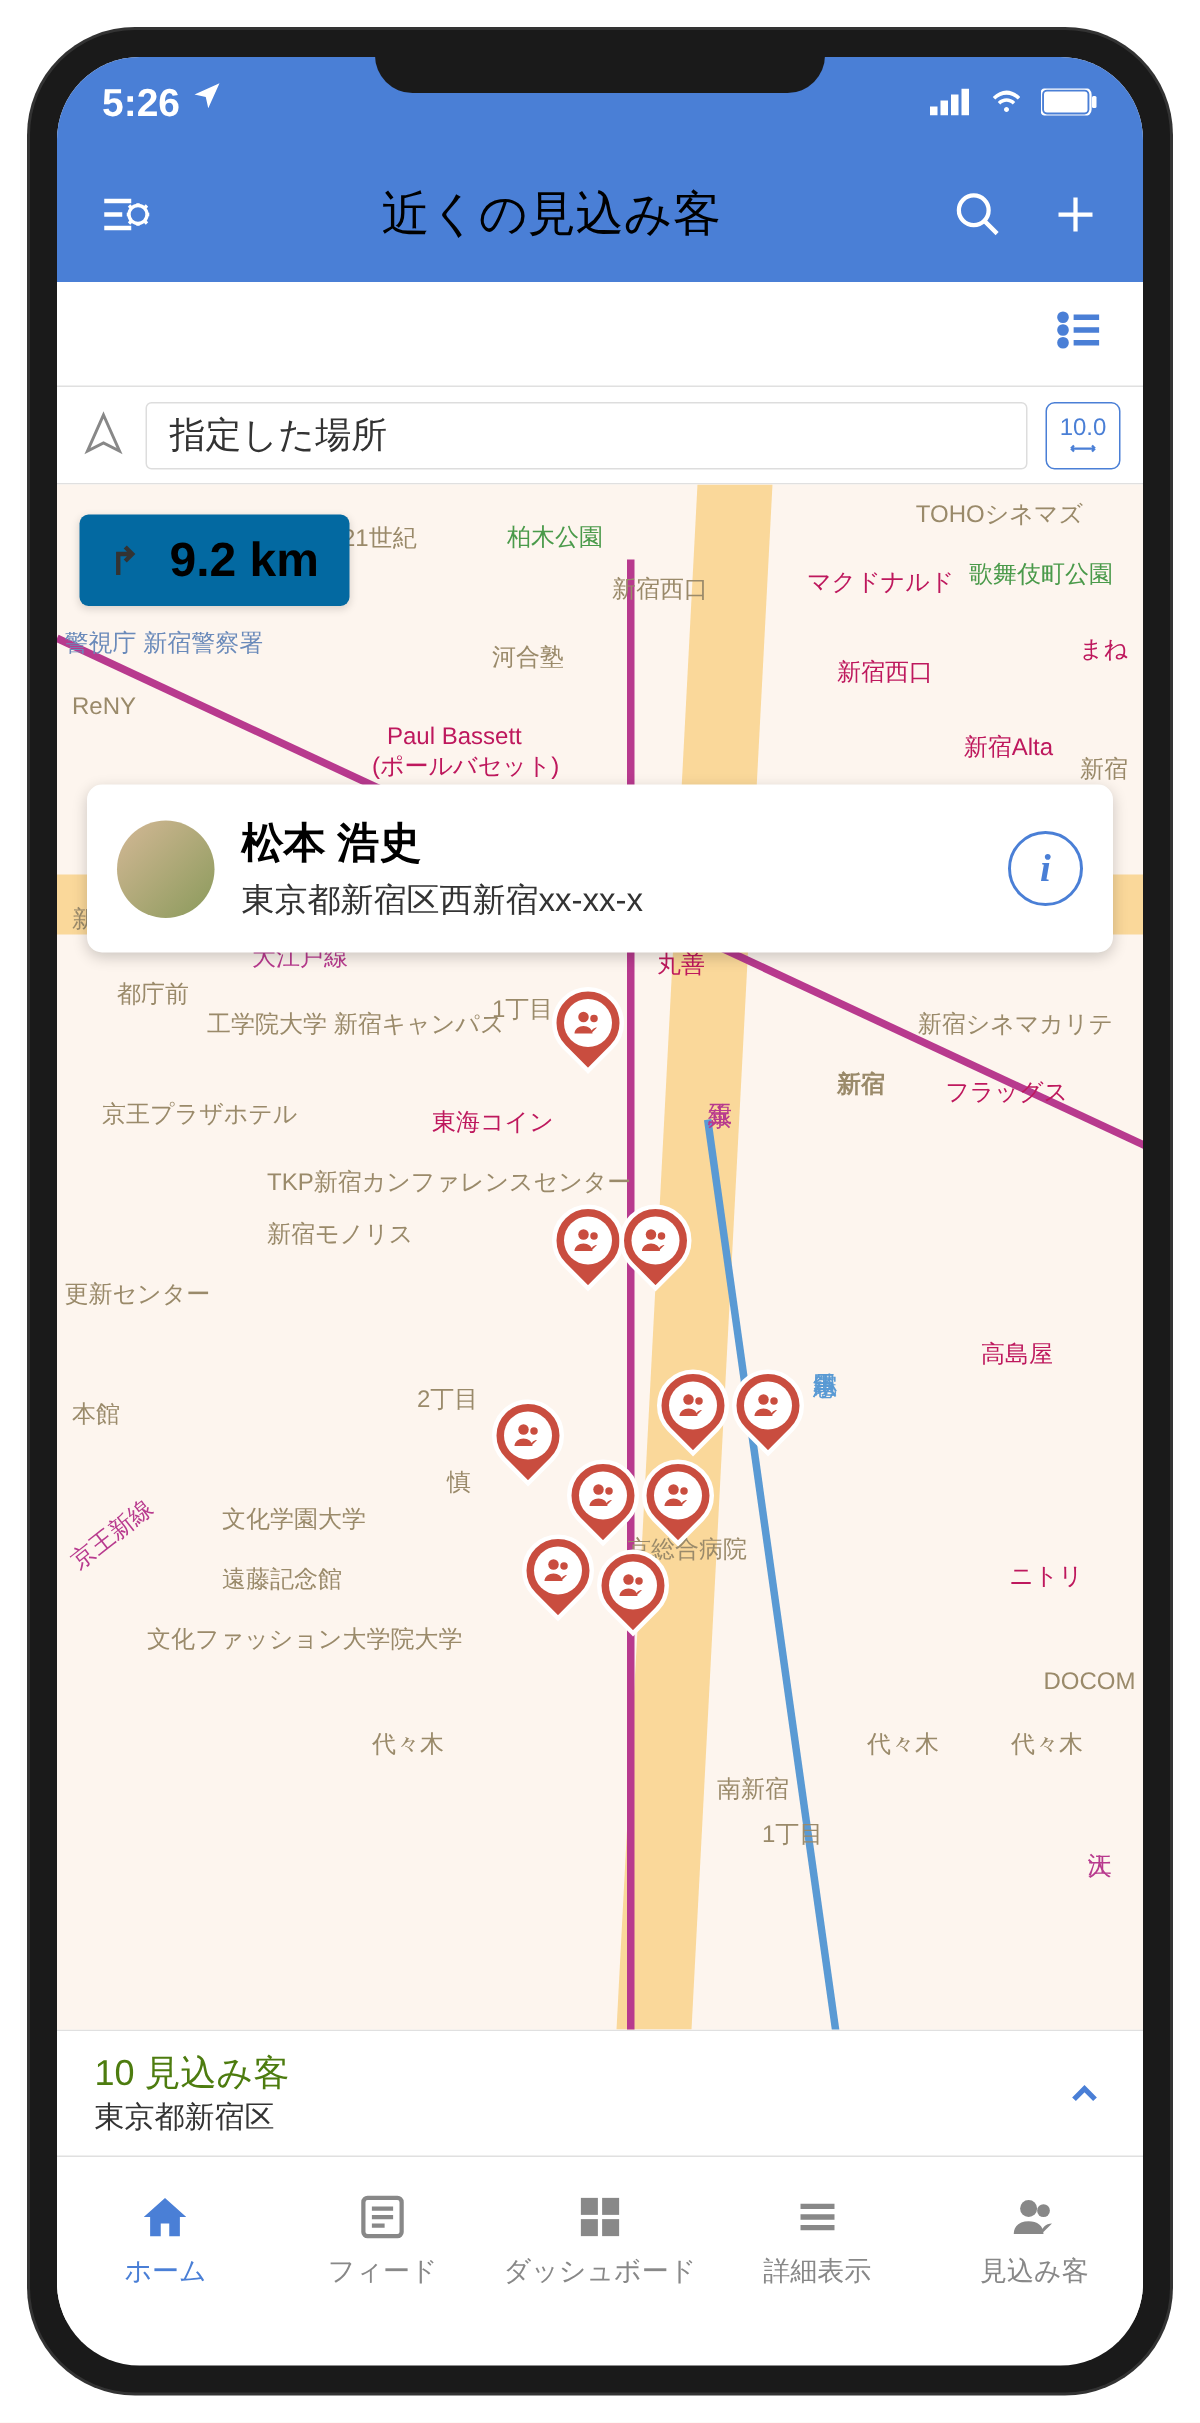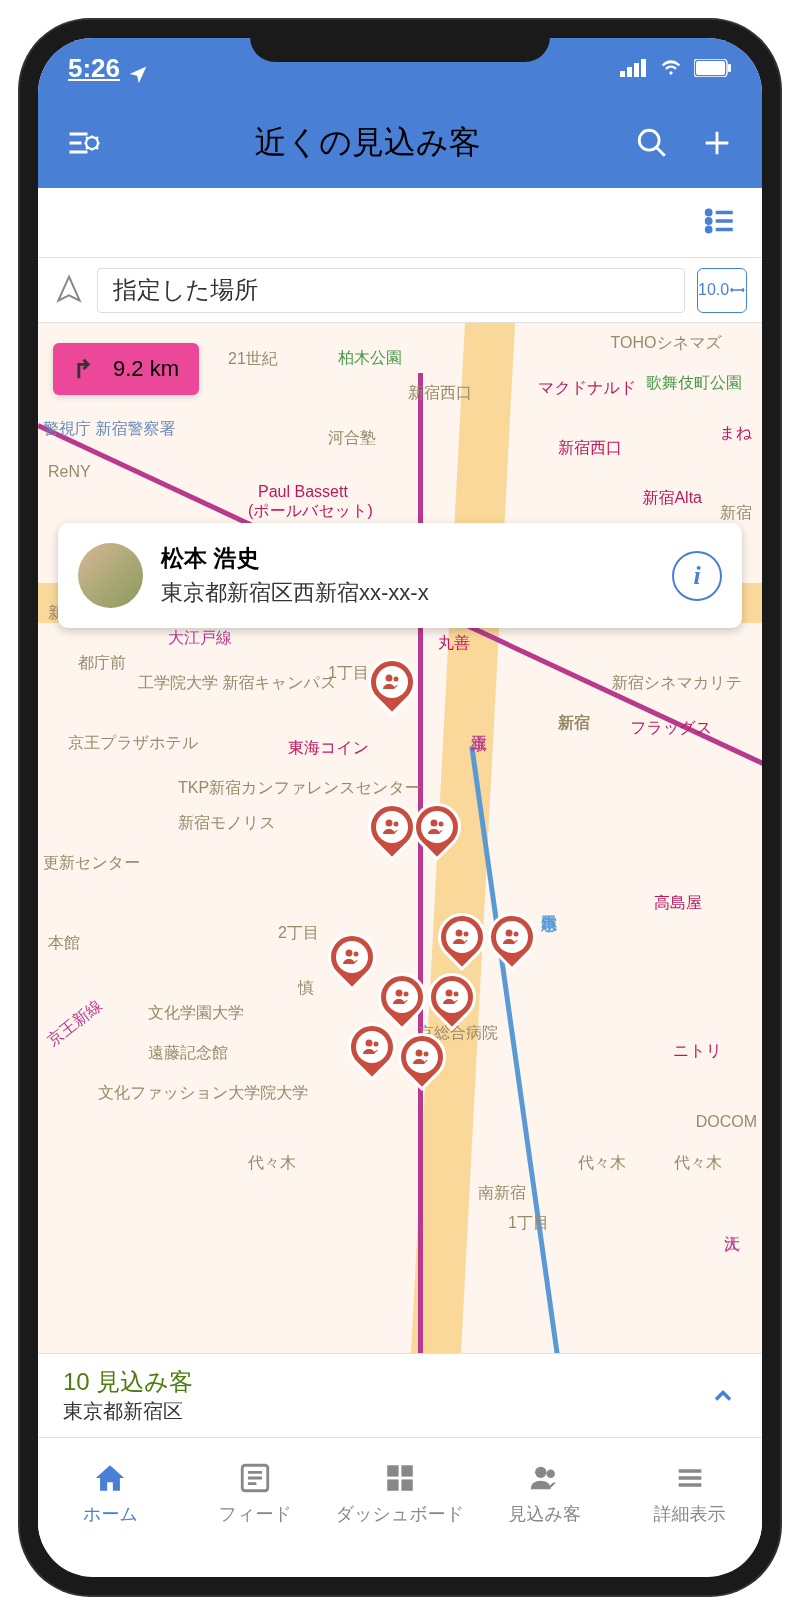--- a/index.html
+++ b/index.html
@@ -1,45 +1,45 @@
 <!DOCTYPE html>
 <html><head>
 <meta charset="utf-8">
 <style>
 * { margin: 0; padding: 0; box-sizing: border-box; font-family: -apple-system, "Hiragino Sans", sans-serif; }
 body { background: #fff; display: flex; justify-content: center; padding: 20px; }
 .phone-frame { width: 760px; height: 1575px; background: #1a1a1a; border-radius: 70px; padding: 18px; position: relative; box-shadow: 0 0 0 2px #333; }
 .phone-inner { width: 100%; height: 100%; background: #fff; border-radius: 55px; overflow: hidden; position: relative; }
 .notch { position: absolute; top: 0; left: 50%; transform: translateX(-50%); width: 300px; height: 42px; background: #1a1a1a; border-radius: 0 0 25px 25px; z-index: 100; }
 .status-bar { height: 60px; background: #4a7fd6; display: flex; justify-content: space-between; align-items: center; padding: 0 30px; color: #fff; font-size: 26px; font-weight: 600; }
-.status-left { display: flex; align-items: flex-end; gap: 8px; text-decoration: underline; }
+.status-left { display: flex; align-items: flex-start; gap: 8px; }
 .status-right { display: flex; align-items: center; gap: 10px; }
 .header { height: 90px; background: #4a7fd6; display: flex; align-items: center; justify-content: space-between; padding: 0 25px; color: #000000; }
 .header-title { font-size: 32px; font-weight: 400; }
 .header-icon { width: 40px; height: 40px; display: flex; align-items: center; justify-content: center; }
 .filter-bar { height: 70px; background: #fff; display: flex; align-items: center; justify-content: center; position: relative; border-bottom: 1px solid #e0e0e0; }
 .filter-text { color: #4a7fd6; font-size: 30px; display: flex; flex-direction: column; align-items: center; }
 .filter-caret { color: #4a7fd6; font-size: 14px; }
 .filter-list-icon { position: absolute; right: 25px; color: #4a7fd6; }
 .search-bar { height: 65px; background: #fff; display: flex; align-items: center; padding: 0 15px; gap: 12px; border-bottom: 1px solid #e0e0e0; }
 .location-input { flex: 1; height: 45px; border: 1px solid #ddd; border-radius: 4px; padding: 0 15px; font-size: 24px; display: flex; align-items: center; color: #333; }
-.radius-badge { width: 50px; height: 45px; border: 1px solid #4a7fd6; border-radius: 6px; display: flex; flex-direction: row; align-items: center; justify-content: center; color: #4a7fd6; font-size: 16px; }
+.radius-badge { width: 50px; height: 45px; border: 1px solid #4a7fd6; border-radius: 6px; display: flex; flex-direction: column; align-items: center; justify-content: center; color: #4a7fd6; font-size: 16px; }
 .map-area { position: relative; flex: 1; background: #fdf5ee; height: 1030px; overflow: hidden; }
 .map-bg { position: absolute; inset: 0; }
 .road-major { position: absolute; background: #fad89a; }
 .road-v1 { left: 400px; top: 0; width: 50px; height: 100%; transform: skewX(-3deg); }
 .road-h1 { top: 260px; left: 0; width: 100%; height: 40px; }
 .rail { position: absolute; border-top: 5px solid #b83a8e; }
 .rail1 { top: 100px; left: 0; width: 800px; transform: rotate(25deg); transform-origin: left; }
 .rail2 { top: 50px; left: 380px; width: 5px; height: 1100px; background: #b83a8e; border: none; }
-.distance-badge { position: absolute; top: 20px; left: 15px; background: #ec4899; padding: 12px 20px; border-radius: 6px; box-shadow: 0 2px 6px rgba(0,0,0,0.15); display: flex; align-items: center; gap: 12px; font-size: 22px; font-weight: 400; }
+.distance-badge { position: absolute; top: 20px; left: 15px; background: #0369a1; padding: 12px 20px; border-radius: 6px; box-shadow: 0 2px 6px rgba(0,0,0,0.15); display: flex; align-items: center; gap: 12px; font-size: 32px; font-weight: 700; }
 .info-card { position: absolute; top: 200px; left: 20px; right: 20px; background: #fff; border-radius: 10px; box-shadow: 0 3px 10px rgba(0,0,0,0.2); padding: 20px; display: flex; align-items: center; gap: 18px; }
 .avatar { width: 65px; height: 65px; border-radius: 50%; background: linear-gradient(135deg, #d4b896, #8a9a5b); }
 .info-text { flex: 1; }
-.info-name { font-size: 23px; font-weight: 600; margin-bottom: 4px; }
+.info-name { font-size: 28px; font-weight: 600; margin-bottom: 4px; }
 .info-addr { font-size: 22px; color: #333; }
 .info-i { width: 50px; height: 50px; border: 2px solid #4a7fd6; border-radius: 50%; display: flex; align-items: center; justify-content: center; color: #4a7fd6; font-size: 26px; font-weight: 600; font-style: italic; font-family: serif; }
 .pin { position: absolute; width: 48px; height: 60px; }
 .pin-body { width: 48px; height: 48px; background: #c94d3f; border-radius: 50% 50% 50% 0; transform: rotate(-45deg); border: 3px solid #fff; display: flex; align-items: center; justify-content: center; }
 .pin-inner { transform: rotate(45deg); width: 32px; height: 32px; background: #fff; border-radius: 50%; display: flex; align-items: center; justify-content: center; color: #c94d3f; font-size: 20px; }
 .map-label { position: absolute; font-size: 16px; color: #9a8a6a; }
 .map-label-b { color: #6a8aba; }
 .map-label-g { color: #4a9a4a; }
 .map-label-o { color: #be185d; }
 .bottom-sheet { background: #fff; padding: 12px 25px; border-top: 1px solid #e0e0e0; display: flex; justify-content: space-between; align-items: center; }
@@ -354,32 +354,32 @@
               <rect x="3" y="3" width="8" height="8"></rect>
               <rect x="13" y="3" width="8" height="8"></rect>
               <rect x="3" y="13" width="8" height="8"></rect>
               <rect x="13" y="13" width="8" height="8"></rect>
             </svg>
           </div>
         <span>ダッシュボード</span>
       </div>
       <div class="tab-item">
         <div class="tab-icon">
+            <svg width="34" height="34" viewBox="0 0 24 24" fill="none" stroke="#888" stroke-width="2.5">
+              <path d="M4 7h16M4 12h16M4 17h16"></path>
+            </svg>
+          </div>
+        <span>詳細表示</span>
+      </div>
+      <div class="tab-item">
+        <div class="tab-icon">
             <svg width="34" height="34" viewBox="0 0 24 24" fill="#888">
               <circle cx="9" cy="8" r="4"></circle>
               <circle cx="16" cy="9" r="3"></circle>
               <path d="M2 20c0-4 3-6 7-6s7 2 7 6M15 20c0-3 2-5 5-5"></path>
             </svg>
           </div>
         <span>見込み客</span>
       </div>
-      <div class="tab-item">
-        <div class="tab-icon">
-            <svg width="34" height="34" viewBox="0 0 24 24" fill="none" stroke="#888" stroke-width="2.5">
-              <path d="M4 7h16M4 12h16M4 17h16"></path>
-            </svg>
-          </div>
-        <span>詳細表示</span>
-      </div>
     </div>
 
   </div>
 </div>
 
 </body></html>

